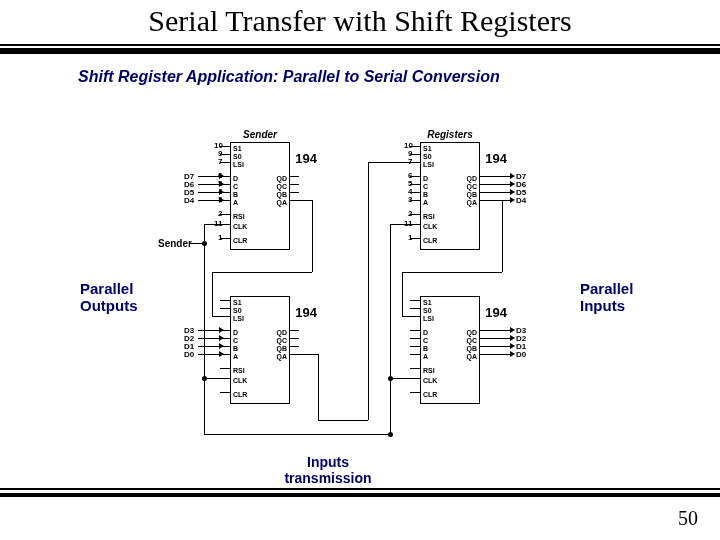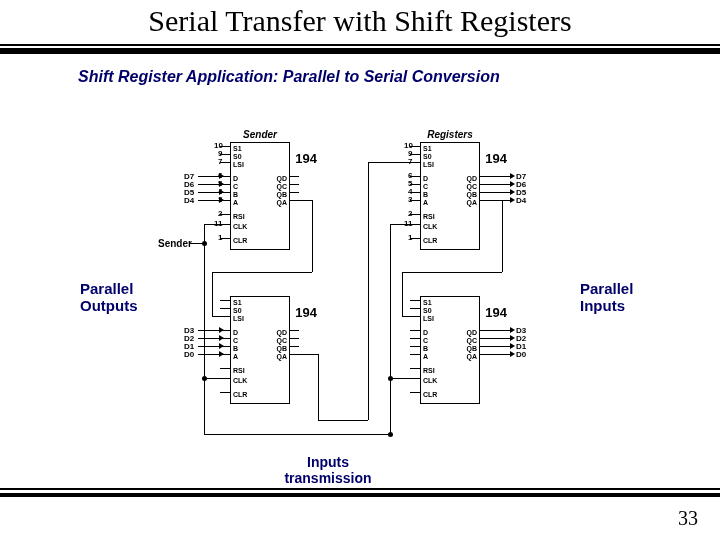--- a/index.html
+++ b/index.html
@@ -395,13 +395,13 @@
   <div class="wire" style="left:139px;top:224px;width:20px;height:1px"></div>
   <div class="wire" style="left:158px;top:224px;width:1px;height:66px"></div>
   <div class="wire" style="left:158px;top:290px;width:50px;height:1px"></div>
   <div class="wire" style="left:208px;top:32px;width:1px;height:258px"></div>
   <div class="wire" style="left:208px;top:32px;width:42px;height:1px"></div>
 
 </div>
 
 <div class="bottom-rule-thin" style="top:488px"></div>
 <div class="bottom-rule-thick" style="top:493px"></div>
-<div class="page-num">33</div>
+<div class="page-num">50</div>
 
 </body></html>

